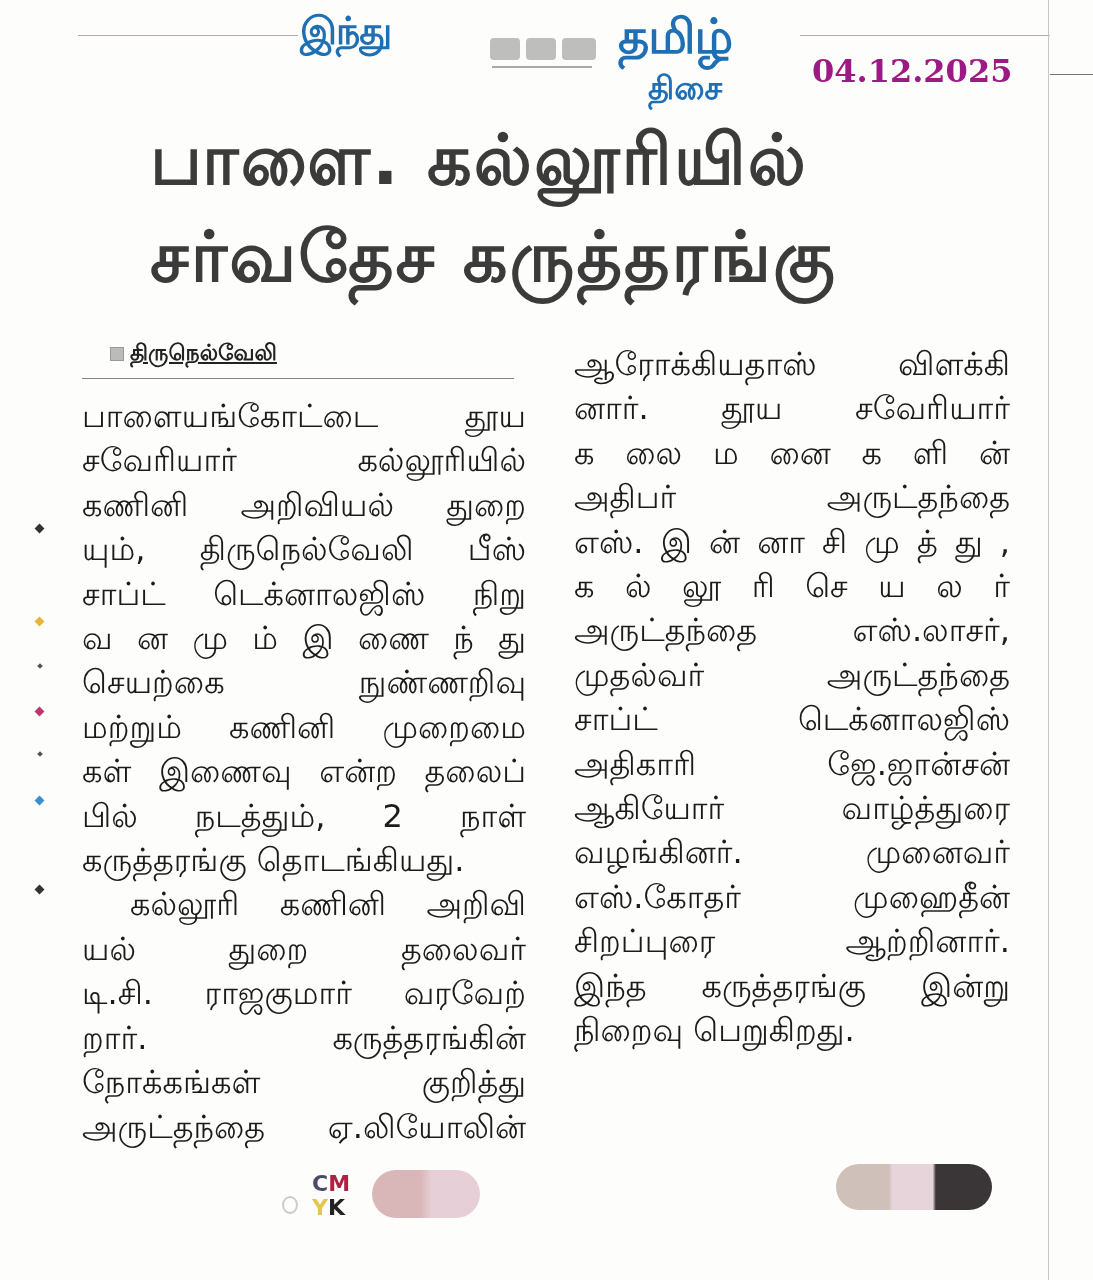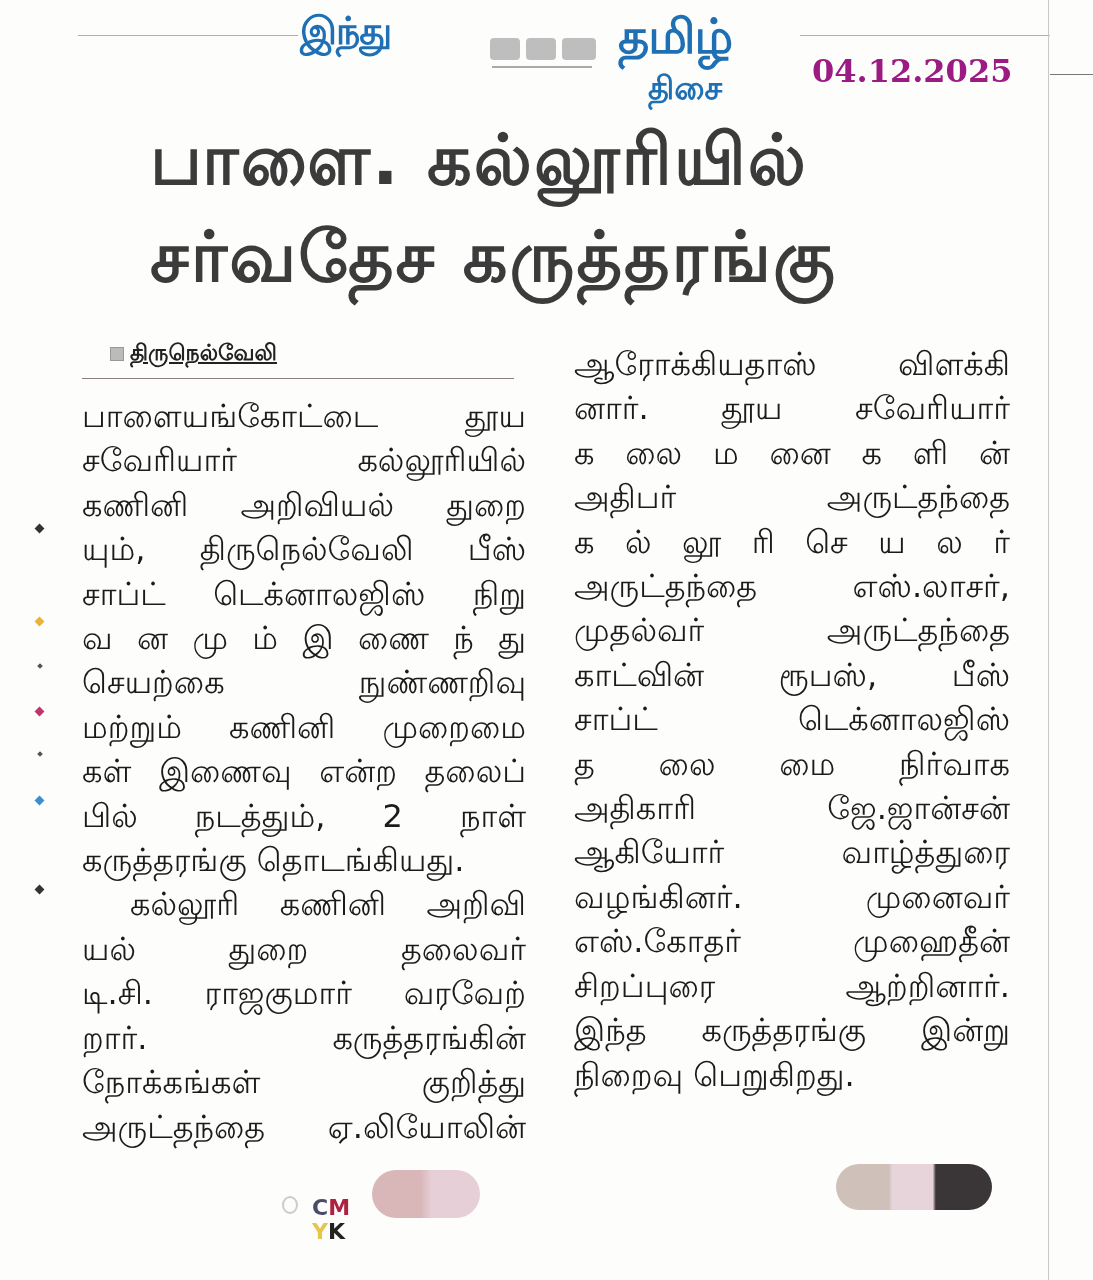--- a/index.html
+++ b/index.html
@@ -20,21 +20,21 @@
   .headline { position:absolute; left:150px; width:780px; text-align:left; font-size:70px; font-weight:bold; color:#3b3b3b; letter-spacing:2px; line-height:1; }
   .dateline { position:absolute; left:82px; top:340px; font-size:22px; font-weight:bold; color:#222; display:flex; align-items:center; gap:6px;padding-left:28px; }
   .dateline .sq { width:12px; height:12px; background:#bbb; border:1px solid #999; }
   .dateline .txt { text-decoration:underline; }
   .col { position:absolute; font-size:32px; line-height:44.4px; color:#1b1b1b; }
   .col .ln { white-space:nowrap; text-align:justify; text-align-last:justify; display:block; }
   .col-left { left:82px; top:378px; width:444px;margin-top:16px; }
   .col-right { left:574px; top:342px; width:436px; }
   .bullet { position:absolute; left:36px; width:7px; height:7px; transform:rotate(45deg); }
   .reg { position:absolute; }
-  .cmyk { position:absolute; left:312px; top:1172px; font-size:22px; font-weight:bold; line-height:24px;margin-top:24px; }
+  .cmyk { position:absolute; left:312px; top:1172px; font-size:22px; font-weight:bold; line-height:24px; }
   .pill { position:absolute; border-radius:24px; }
 </style>
 </head>
 <body>
 
 <div class="hline" style="left:78px; top:35px; width:220px;"></div>
 <div class="hline" style="left:800px; top:35px; width:250px;"></div>
 <div class="vline" style="left:1048px; top:0; height:1280px;"></div>
 <div class="hline" style="left:1050px; top:74px; width:43px; background:#777;"></div>
 
@@ -79,26 +79,25 @@
   <span class="ln">றார். கருத்தரங்கின்</span>
   <span class="ln">நோக்கங்கள் குறித்து</span>
   <span class="ln">அருட்தந்தை ஏ.லியோலின்</span>
 </div>
 
 <div class="col col-right">
   <span class="ln">ஆரோக்கியதாஸ் விளக்கி</span>
   <span class="ln">னார். தூய சவேரியார்</span>
   <span class="ln">க லை ம னை க ளி ன்</span>
   <span class="ln">அதிபர் அருட்தந்தை</span>
+  <span class="ln">எஸ். இ ன் னா சி மு த் து ,</span>
   <span class="ln">க ல் லூ ரி   செ ய ல ர்</span>
   <span class="ln">அருட்தந்தை எஸ்.லாசர்,</span>
   <span class="ln">முதல்வர் அருட்தந்தை</span>
-  <span class="ln">காட்வின் ரூபஸ், பீஸ்</span>
   <span class="ln">சாப்ட் டெக்னாலஜிஸ்</span>
-  <span class="ln">த லை மை   நிர்வாக</span>
   <span class="ln">அதிகாரி ஜே.ஜான்சன்</span>
   <span class="ln">ஆகியோர் வாழ்த்துரை</span>
   <span class="ln">வழங்கினர். முனைவர்</span>
   <span class="ln">எஸ்.கோதர் முஹைதீன்</span>
   <span class="ln">சிறப்புரை ஆற்றினார்.</span>
   <span class="ln">இந்த கருத்தரங்கு இன்று</span>
   <span class="ln" style="text-align-last:left;">நிறைவு பெறுகிறது.</span>
 </div>
 
 <div class="bullet" style="top:525px; background:#333;"></div>

